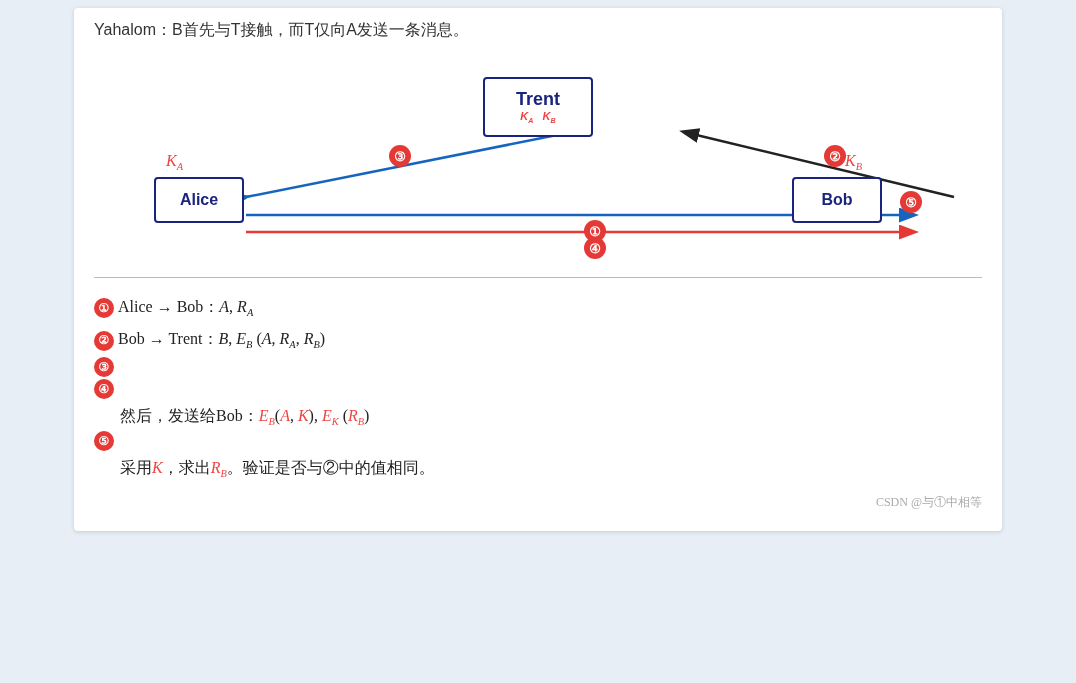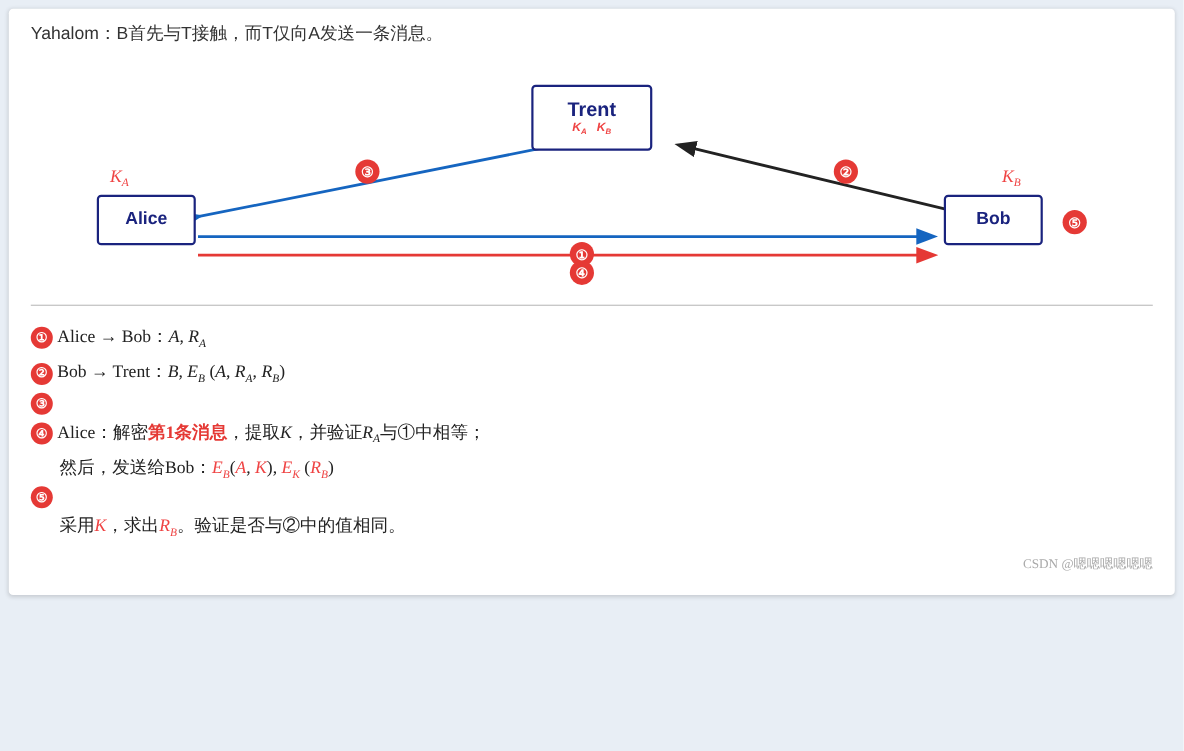--- a/index.html
+++ b/index.html
@@ -8,21 +8,21 @@
       background: #e8eef5;
       width: 1076px;
       min-height: 683px;
       display: flex;
       align-items: flex-start;
       justify-content: center;
       padding: 0;
     }
     .main-card {
       background: white;
-      width: 1060px;
+      width: 928px;
       margin: 8px 8px;
       padding: 12px 20px 20px 20px;
       border-radius: 4px;
       box-shadow: 0 1px 4px rgba(0,0,0,0.15);
     }
     .header-text {
       font-size: 16px;
       color: #333;
       margin-bottom: 16px;
       font-family: "SimSun", "宋体", sans-serif;
@@ -288,33 +288,30 @@
         Bob <strong>→</strong> Trent：<em>B</em>, <em>E<sub>B</sub></em> (<em>A</em>, <em>R<sub>A</sub></em>, <em>R<sub>B</sub></em>)
       </span>
     </div>
 
     <div class="step-line">
       <span class="badge-inline">③</span>
     </div>
 
     <div class="step-line">
       <span class="badge-inline">④</span>
-      <span class="step-text">
-        Alice：解密<span class="highlight">第1条消息</span>，提取<em>K</em>，并验证<em>R<sub>A</sub></em>与①中相等；
-      </span>
     </div>
     <div class="step-indent">
       然后，发送给Bob：<em>E<sub>B</sub></em>(<em>A</em>, <em>K</em>), <em>E<sub>K</sub></em> (<em>R<sub>B</sub></em>)
     </div>
 
     <div class="step-line">
       <span class="badge-inline">⑤</span>
     </div>
     <div class="step-indent">
       采用<em>K</em>，求出<em>R<sub>B</sub></em>。验证是否与②中的值相同。
     </div>
 
   </div>
 
   <div class="watermark">
-    <span>CSDN @嗯嗯嗯嗯嗯嗯</span>
+    <span>CSDN @与①中相等</span>
   </div>
 </div>
 
 </body></html>

